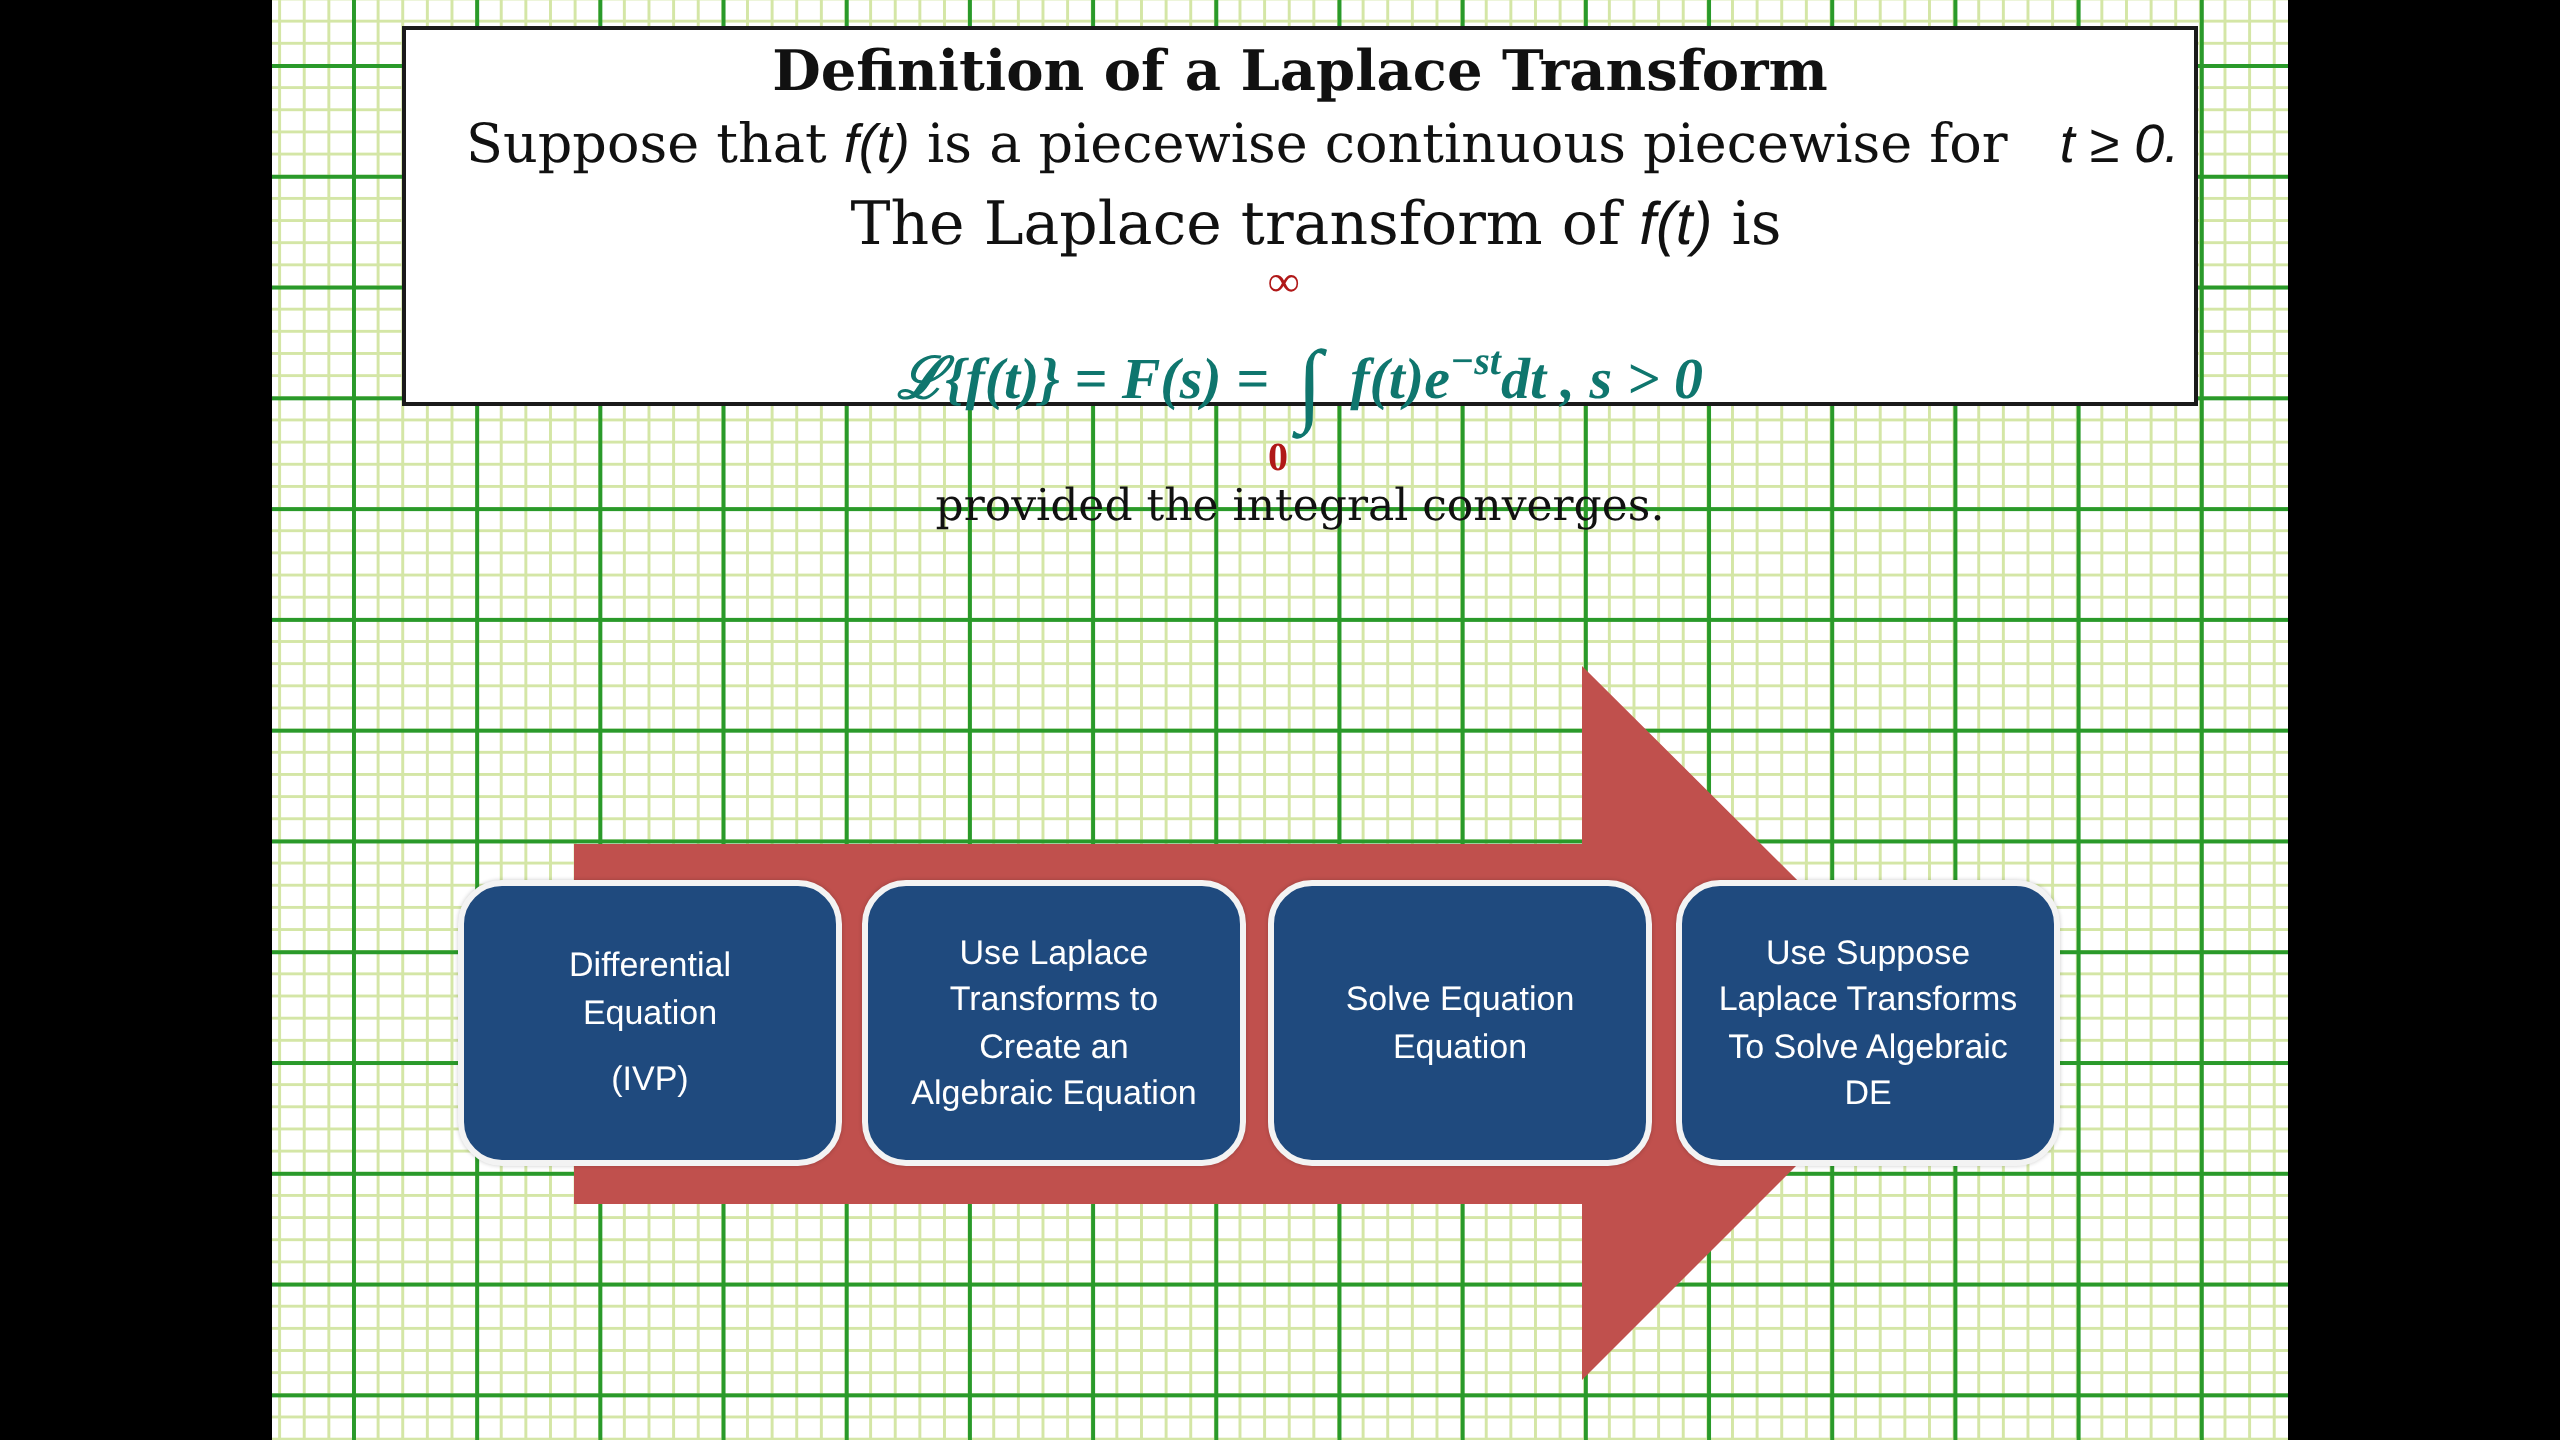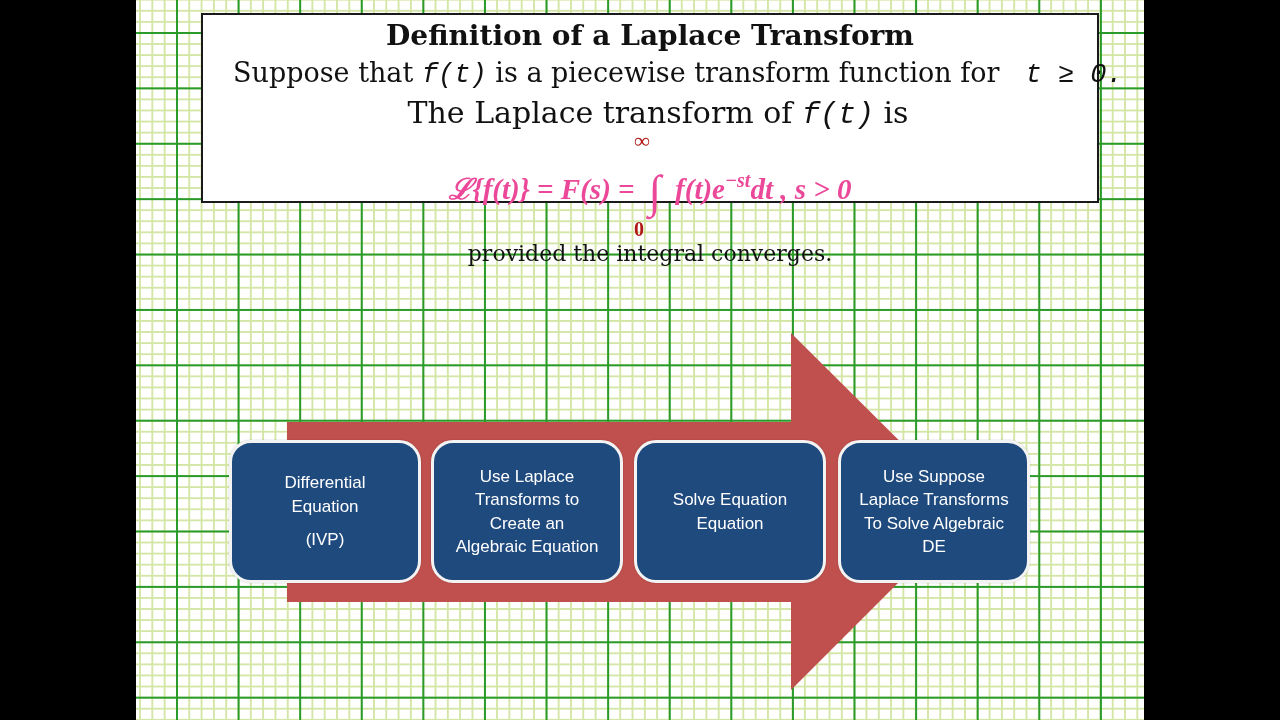--- a/index.html
+++ b/index.html
@@ -18,23 +18,23 @@
   .defbox {
     position:absolute; left:201px; top:13px; width:898px; height:190px;
     background:#fff; border:2px solid #1a1a1a; box-sizing:border-box;
     font-family:"DejaVu Serif","Liberation Serif",serif; color:#111;
     text-align:center;
   }
   .title { position:absolute; left:0; right:0; top:4px; font-size:28px; font-weight:bold; }
   .line1 { position:absolute; left:30px; top:42px; font-size:27px; white-space:nowrap; }
   .line1 .gap { display:inline-block; width:26px; }
   .line2 { position:absolute; left:16px; right:0; top:80px; font-size:30px; }
-  .math { font-style:italic; font-family:Liberation Mono, monospace; }
+  .math { font-style:italic; font-family:Liberation Sans, sans-serif; }
   .formula {
-    position:absolute; left:0; right:0; top:150px; font-size:29px; color:#ec4899; font-weight:bold;
+    position:absolute; left:0; right:0; top:150px; font-size:29px; color:#0f766e; font-weight:bold;
     font-family:"Liberation Serif","DejaVu Serif",serif;
   }
   .formula .it { font-style:italic; }
   .formula sup { font-size:20px; vertical-align:12px; }
   .integral { display:inline-block; position:relative; width:26px; font-style:normal; font-weight:normal; font-size:46px; vertical-align:-8px; }
   .int-upper { position:absolute; left:431px; top:113px; font-size:22px; color:#b01818; font-family:"Liberation Serif",serif; font-weight:bold; }
   .int-lower { position:absolute; left:431px; top:203px; font-size:20px; color:#b01818; font-family:"Liberation Serif",serif; font-weight:bold; }
   .line4 { position:absolute; left:0; right:0; top:226px; font-size:22px; }
 
   .arrow { position:absolute; left:0; top:0; width:1280px; height:720px; }
@@ -49,21 +49,21 @@
   .step .sub { margin-top:10px;text-align:center; }
 </style>
 </head>
 <body>
 
 <div class="page"></div>
 
 <div class="defbox">
   <div class="title">Definition of a Laplace Transform</div>
   <div class="line1">
-    <span>Suppose that </span><span class="math">f(t)</span><span> is a piecewise transform function for</span><span class="gap"></span><span class="math">t ≥ 0.</span>
+    <span>Suppose that </span><span class="math">f(t)</span><span> is a piecewise continuous piecewise for</span><span class="gap"></span><span class="math">t ≥ 0.</span>
   </div>
   <div class="line2">
     <span>The Laplace transform of </span><span class="math">f(t)</span><span> is</span>
   </div>
   <div class="formula">
     <span class="it">ℒ{f(t)} = F(s) = </span><span class="integral">∫</span>
     <span class="it">f(t)e</span><sup class="it">−st</sup><span class="it">dt</span><span class="it"> , s &gt; 0</span>
   </div>
   <div class="int-upper">∞</div>
   <div class="int-lower">0</div>

